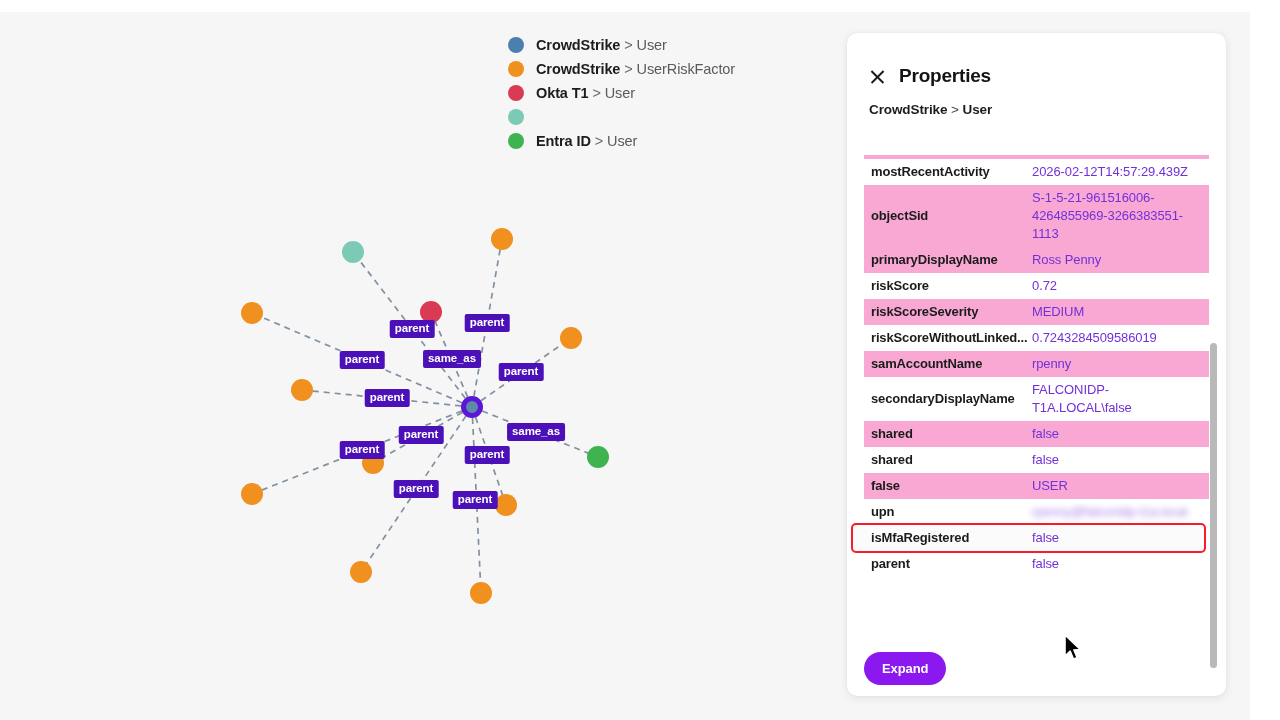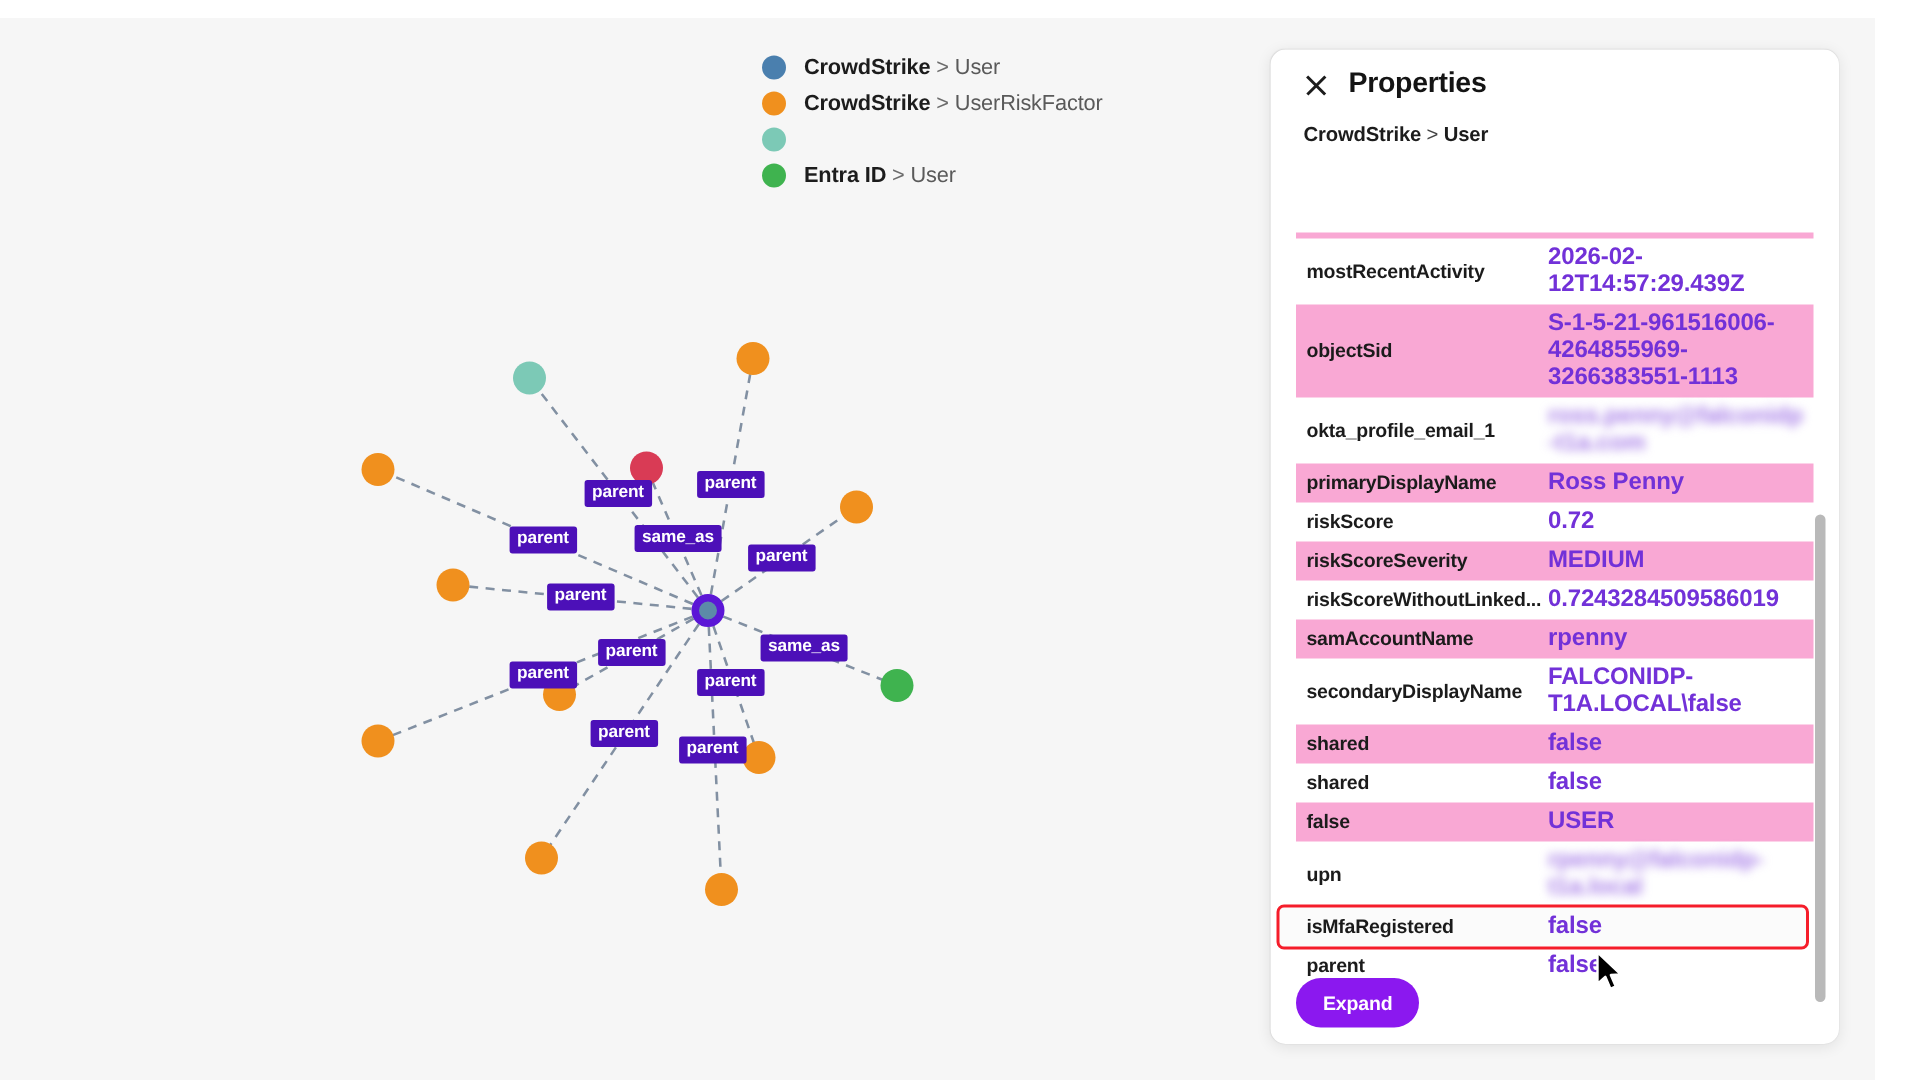--- a/index.html
+++ b/index.html
@@ -81,21 +81,21 @@
   #panel {
     position: absolute;
     left: 847px; top: 33px;
     width: 379px; height: 663px;
     background: #ffffff;
     border-radius: 10px;
     box-shadow: 0 2px 10px rgba(0,0,0,0.09), 0 0 1px rgba(0,0,0,0.12);
     overflow: hidden;
   }
   #panel-header {
-    padding: 12px 22px 0 22px;
+    padding: 32px 22px 0 22px;
   }
   .panel-title-row {
     display: flex;
     align-items: center;
     gap: 13px;
   }
   .close-x {
     width: 17px; height: 17px;
     position: relative;
     flex: 0 0 17px;
@@ -151,22 +151,22 @@
     font-weight: 700;
     color: #1b1b1b;
     line-height: 18px;
     letter-spacing: -0.15px;
     overflow: hidden;
     text-overflow: ellipsis;
     white-space: nowrap;
   }
   .prop-val {
     flex: 1 1 auto;
-    font-size: 16px;
-    font-weight: 700;
+    font-size: 13px;
+    font-weight: 400;
     color: #7231d8;
     line-height: 18px;
     letter-spacing: -0.1px;
     word-break: break-word;
     padding-right: 6px;
   }
   .prop-val.redacted {
     color: transparent;
     position: relative;
   }
@@ -243,20 +243,24 @@
   <div id="canvas"></div>
 
   <div id="legend">
       <div class="legend-row">
         <div class="legend-dot" style="background: rgb(74, 127, 174);"></div>
         <div class="legend-text"><b>CrowdStrike</b><span class="sep"> &gt; </span><span>User</span></div>
       </div>
       <div class="legend-row">
         <div class="legend-dot" style="background: rgb(240, 144, 30);"></div>
         <div class="legend-text"><b>CrowdStrike</b><span class="sep"> &gt; </span><span>UserRiskFactor</span></div>
+      </div>
+      <div class="legend-row">
+        <div class="legend-dot" style="background: rgb(217, 59, 85);"></div>
+        <div class="legend-text"><b>Okta T1</b><span class="sep"> &gt; </span><span>User</span></div>
       </div>
       <div class="legend-row">
         <div class="legend-dot" style="background: rgb(124, 201, 182);"></div>
       </div>
       <div class="legend-row">
         <div class="legend-dot" style="background: rgb(63, 179, 79);"></div>
         <div class="legend-text"><b>Entra ID</b><span class="sep"> &gt; </span><span>User</span></div>
       </div>
     </div>
 
@@ -320,24 +324,20 @@
       <div id="prop-table">
           <div class="prop-row alt clipped"></div>
           <div class="prop-row">
             <div class="prop-key">mostRecentActivity</div>
             <div class="prop-val">2026-02-12T14:57:29.439Z</div>
           </div>
           <div class="prop-row alt">
             <div class="prop-key">objectSid</div>
             <div class="prop-val">S-1-5-21-961516006-4264855969-3266383551-1113</div>
           </div>
-          <div class="prop-row">
-            <div class="prop-key">okta_profile_email_1</div>
-            <div class="prop-val redacted"><span class="blur">ross.penny@falconidp-t1a.com</span></div>
-          </div>
           <div class="prop-row alt">
             <div class="prop-key">primaryDisplayName</div>
             <div class="prop-val">Ross Penny</div>
           </div>
           <div class="prop-row">
             <div class="prop-key">riskScore</div>
             <div class="prop-val">0.72</div>
           </div>
           <div class="prop-row alt">
             <div class="prop-key">riskScoreSeverity</div>

